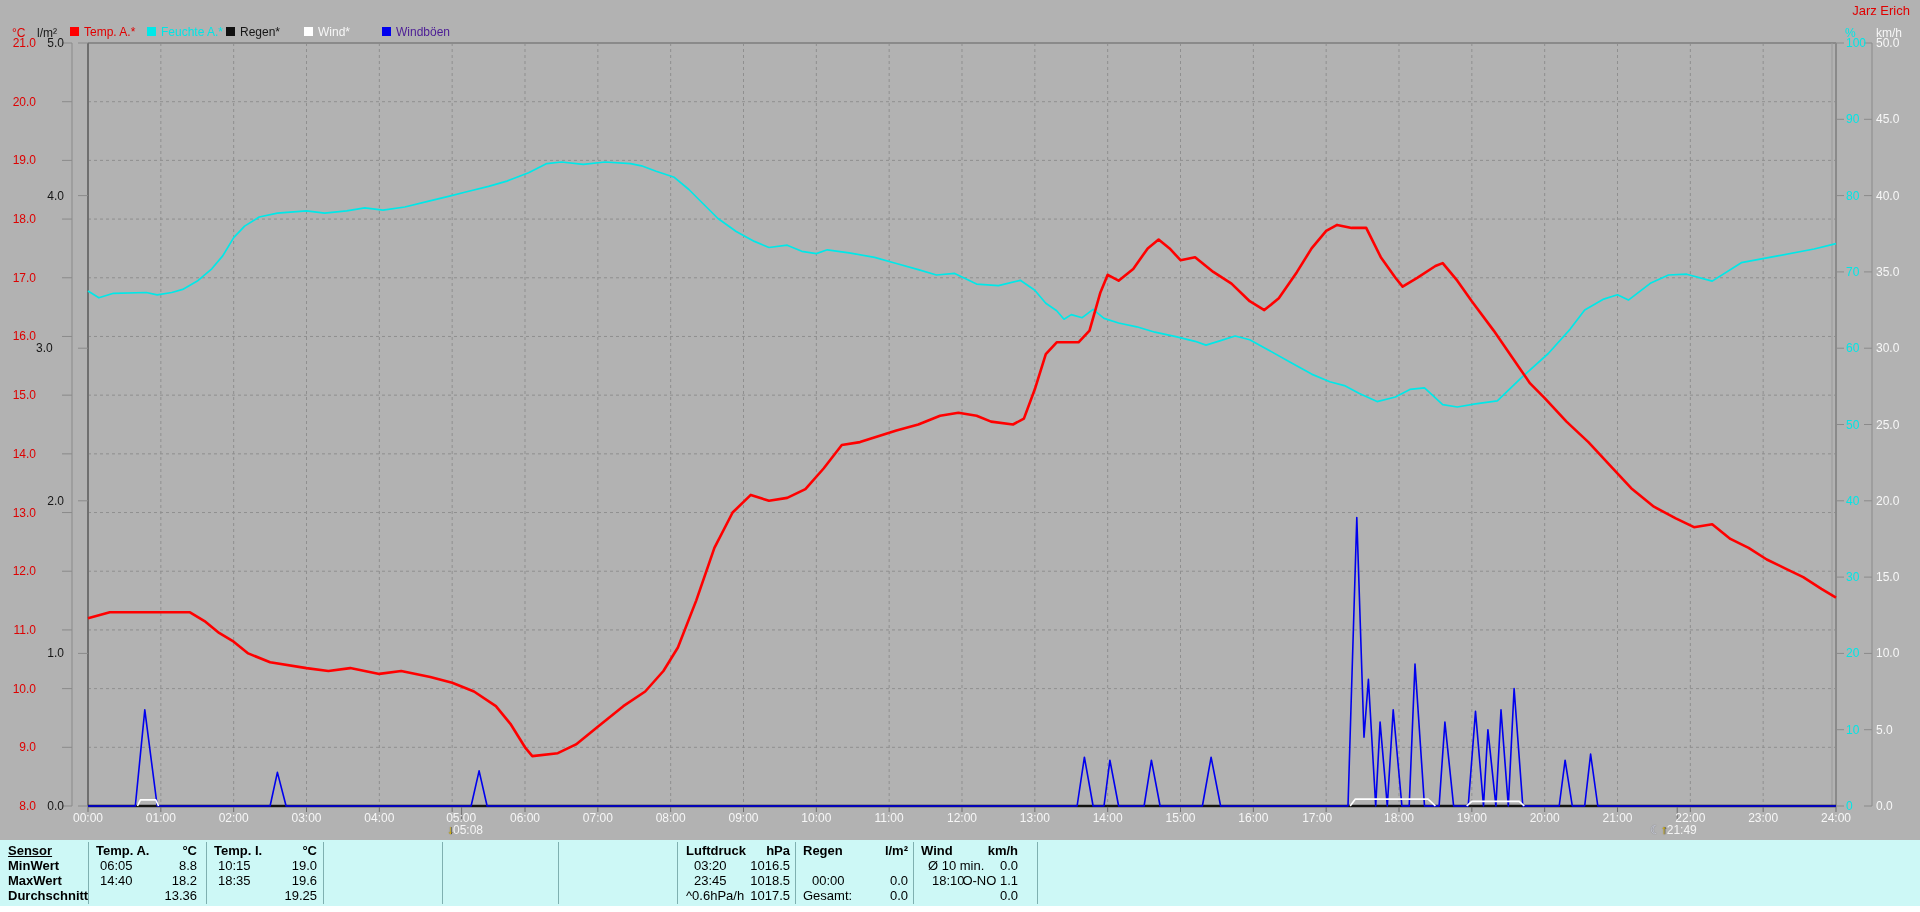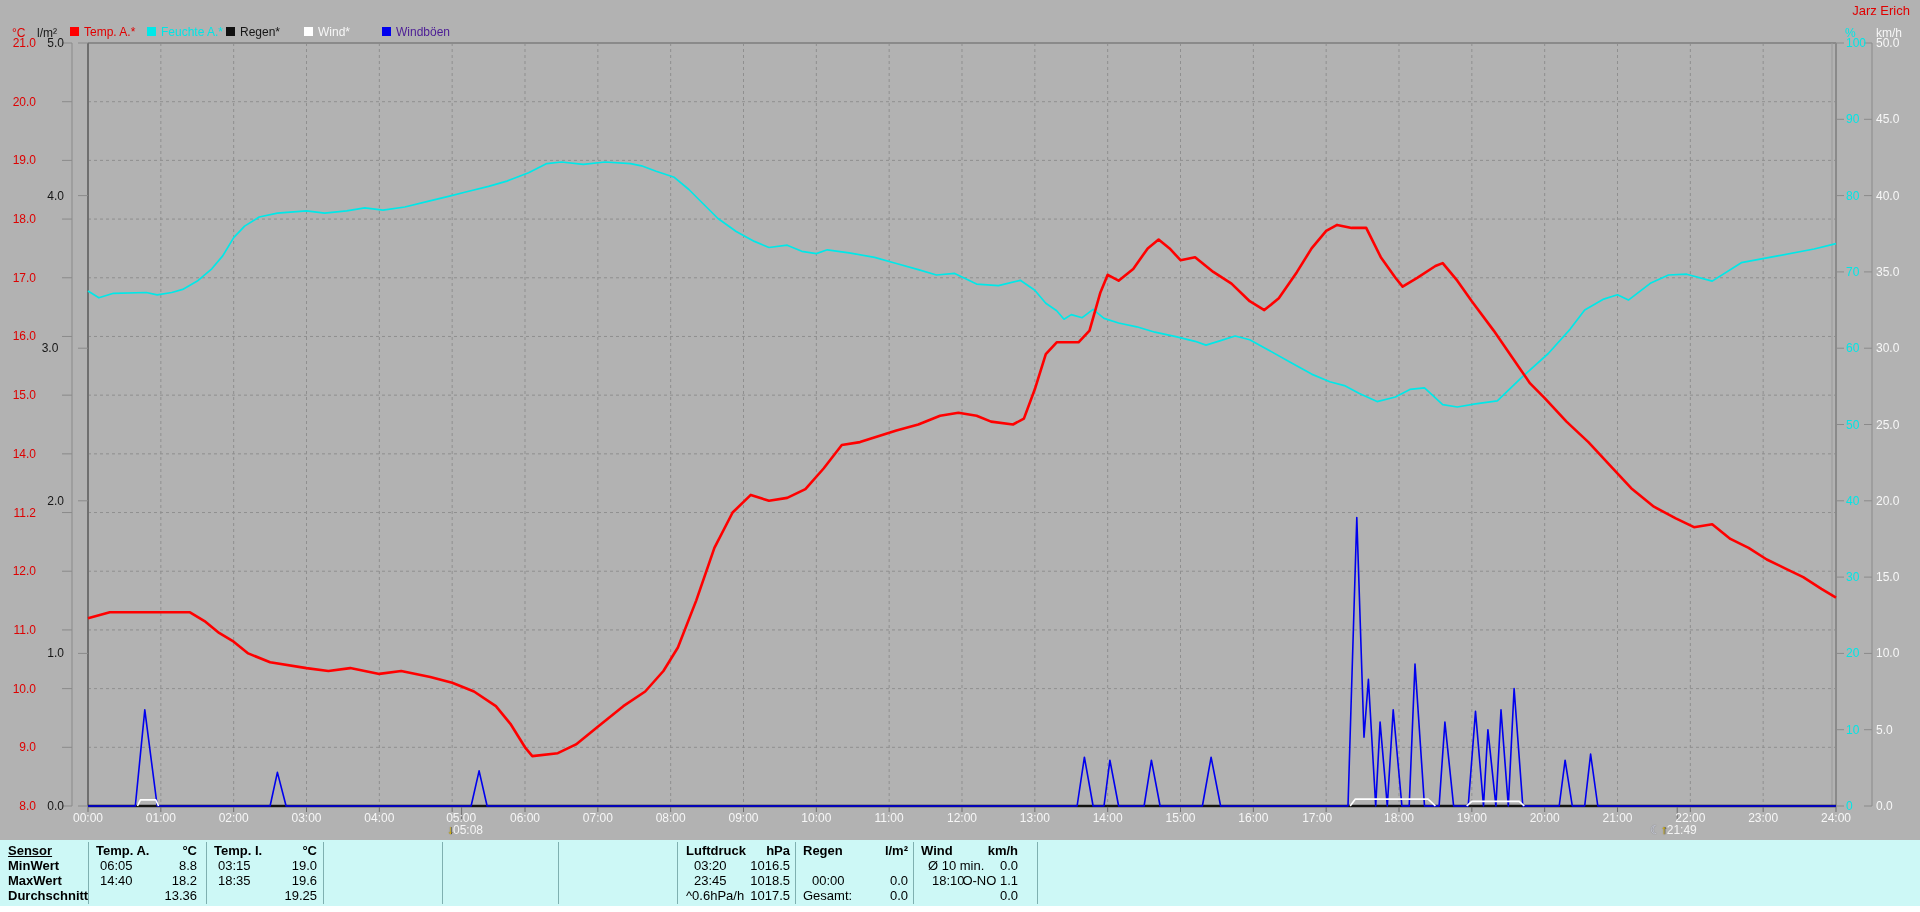--- a/index.html
+++ b/index.html
@@ -168,29 +168,29 @@
     </svg>
   <div id="labels">
       <div class="lab c-red" style="left: 4px; top: 37px; width: 32px; text-align: right;">21.0</div>
       <div class="lab c-red" style="left: 4px; top: 95.6923px; width: 32px; text-align: right;">20.0</div>
       <div class="lab c-red" style="left: 4px; top: 154.385px; width: 32px; text-align: right;">19.0</div>
       <div class="lab c-red" style="left: 4px; top: 213.077px; width: 32px; text-align: right;">18.0</div>
       <div class="lab c-red" style="left: 4px; top: 271.769px; width: 32px; text-align: right;">17.0</div>
       <div class="lab c-red" style="left: 4px; top: 330.462px; width: 32px; text-align: right;">16.0</div>
       <div class="lab c-red" style="left: 4px; top: 389.154px; width: 32px; text-align: right;">15.0</div>
       <div class="lab c-red" style="left: 4px; top: 447.846px; width: 32px; text-align: right;">14.0</div>
-      <div class="lab c-red" style="left: 4px; top: 506.538px; width: 32px; text-align: right;">11.2</div>
+      <div class="lab c-red" style="left: 4px; top: 506.538px; width: 32px; text-align: right;">13.0</div>
       <div class="lab c-red" style="left: 4px; top: 565.231px; width: 32px; text-align: right;">12.0</div>
       <div class="lab c-red" style="left: 4px; top: 623.923px; width: 32px; text-align: right;">11.0</div>
       <div class="lab c-red" style="left: 4px; top: 682.615px; width: 32px; text-align: right;">10.0</div>
       <div class="lab c-red" style="left: 4px; top: 741.308px; width: 32px; text-align: right;">9.0</div>
       <div class="lab c-red" style="left: 4px; top: 800px; width: 32px; text-align: right;">8.0</div>
       <div class="lab c-black" style="left: 36px; top: 37px; width: 28px; text-align: right;">5.0</div>
       <div class="lab c-black" style="left: 36px; top: 189.6px; width: 28px; text-align: right;">4.0</div>
-      <div class="lab c-black" style="left: 36px; top: 342.2px; width: 28px; text-align: center;">3.0</div>
+      <div class="lab c-black" style="left: 36px; top: 342.2px; width: 28px; text-align: left;">3.0</div>
       <div class="lab c-black" style="left: 36px; top: 494.8px; width: 28px; text-align: right;">2.0</div>
       <div class="lab c-black" style="left: 36px; top: 647.4px; width: 28px; text-align: right;">1.0</div>
       <div class="lab c-black" style="left: 36px; top: 800px; width: 28px; text-align: right;">0.0</div>
       <div class="lab c-cyan" style="left: 1846px; top: 37px;">100</div>
       <div class="lab c-cyan" style="left: 1846px; top: 113.3px;">90</div>
       <div class="lab c-cyan" style="left: 1846px; top: 189.6px;">80</div>
       <div class="lab c-cyan" style="left: 1846px; top: 265.9px;">70</div>
       <div class="lab c-cyan" style="left: 1846px; top: 342.2px;">60</div>
       <div class="lab c-cyan" style="left: 1846px; top: 418.5px;">50</div>
       <div class="lab c-cyan" style="left: 1846px; top: 494.8px;">40</div>
@@ -260,21 +260,21 @@
   <div class="cell b" style="left:96px;top:844px;">Temp. A.</div>
   <div class="cell b ra" style="left:147px;top:844px;width:50px;">°C</div>
   <div class="cell" style="left:100px;top:859px;">06:05</div>
   <div class="cell ra" style="left:147px;top:859px;width:50px;">8.8</div>
   <div class="cell" style="left:100px;top:874px;">14:40</div>
   <div class="cell ra" style="left:147px;top:874px;width:50px;">18.2</div>
   <div class="cell ra" style="left:147px;top:889px;width:50px;">13.36</div>
 
   <div class="cell b" style="left:214px;top:844px;">Temp. I.</div>
   <div class="cell b ra" style="left:267px;top:844px;width:50px;">°C</div>
-  <div class="cell" style="left:218px;top:859px;">03:15</div>
+  <div class="cell" style="left:218px;top:859px;">10:15</div>
   <div class="cell ra" style="left:267px;top:859px;width:50px;">19.0</div>
   <div class="cell" style="left:218px;top:874px;">18:35</div>
   <div class="cell ra" style="left:267px;top:874px;width:50px;">19.6</div>
   <div class="cell ra" style="left:267px;top:889px;width:50px;">19.25</div>
 
   <div class="cell b" style="left:686px;top:844px;">Luftdruck</div>
   <div class="cell b ra" style="left:730px;top:844px;width:60px;">hPa</div>
   <div class="cell" style="left:694px;top:859px;">03:20</div>
   <div class="cell ra" style="left:730px;top:859px;width:60px;">1016.5</div>
   <div class="cell" style="left:694px;top:874px;">23:45</div>

